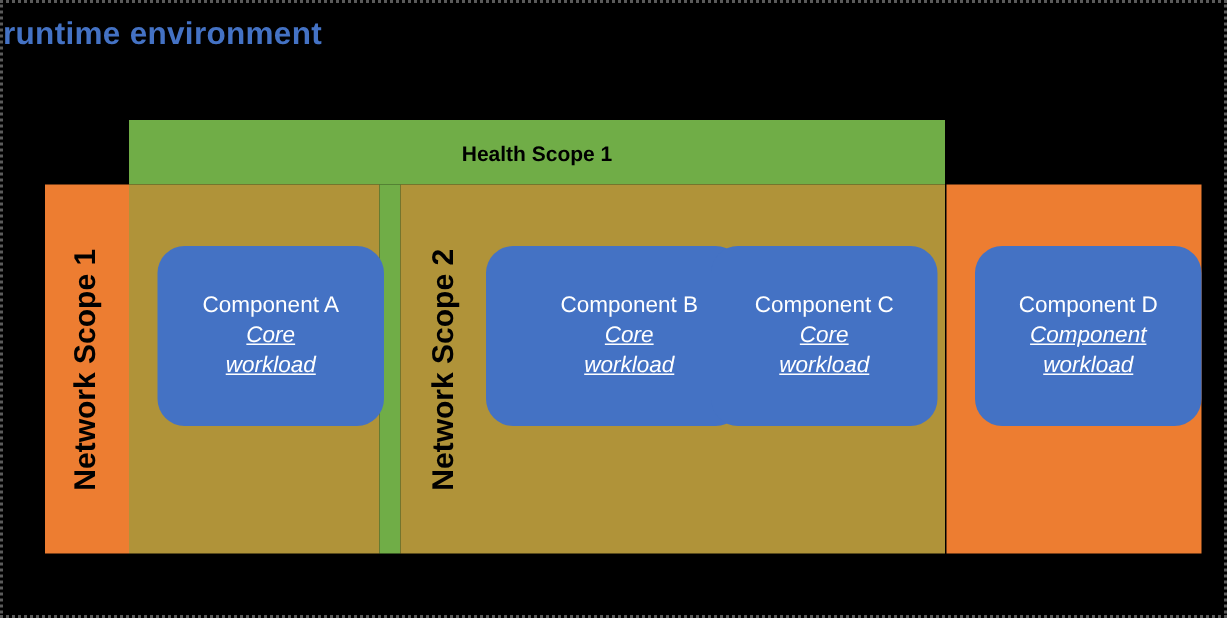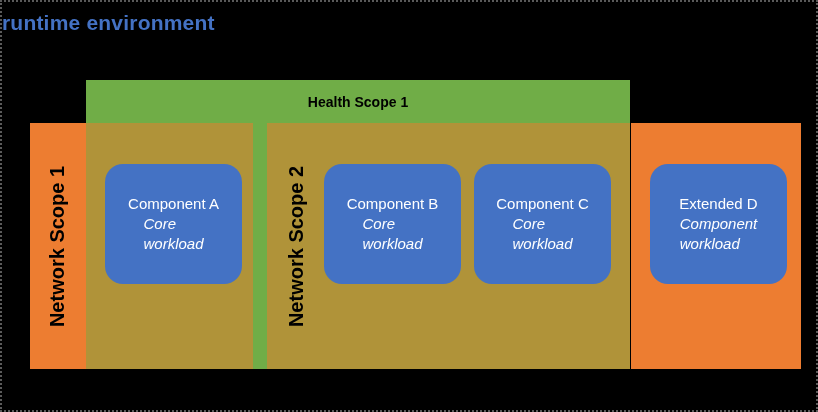--- a/index.html
+++ b/index.html
@@ -54,33 +54,33 @@
   }
   .vwrap.v1{left:28px;width:56px;}
   .vwrap.v2{left:265px;width:60px;}
   .vwrap span{
     transform:rotate(-90deg);
     white-space:nowrap;
     color:var(--label_text);
     font-size:20px;font-weight:bold;
   }
   .component{
-    position:absolute;top:162px;width:137px;height:120px;
+    position:absolute;top:162px;width:151px;height:120px;
     background:var(--component_blue);
     border-radius:18px;
     display:flex;flex-direction:column;
     align-items:center;justify-content:center;
     color:var(--component_text);
-    font-size:15px;line-height:20px;
+    font-size:15px;line-height:20px;text-align:center;
   }
   .comp-a{left:103px;}
-  .comp-b{left:322px;}
+  .comp-b{left:322px;padding-left:20px;}
   .comp-c{left:472px;}
   .comp-d{left:648px;}
-  .component .workload{font-style:italic;white-space:pre-line;}
+  .component .workload{font-style:italic;white-space:pre-line;text-decoration:underline;}
 </style>
 </head>
 <body>
 
 <div class="frame">
 
   <div class="title">runtime environment</div>
 
   <div class="health-bar">
     <span class="lbl">Health Scope 1</span>
@@ -108,18 +108,18 @@
     <div class="name">Component B</div>
     <div class="workload">Core
 workload</div>
   </div>
   <div class="component comp-c">
     <div class="name">Component C</div>
     <div class="workload">Core
 workload</div>
   </div>
   <div class="component comp-d">
-    <div class="name">Extended D</div>
+    <div class="name">Component D</div>
     <div class="workload">Component
 workload</div>
   </div>
 
 </div>
 
 </body></html>

